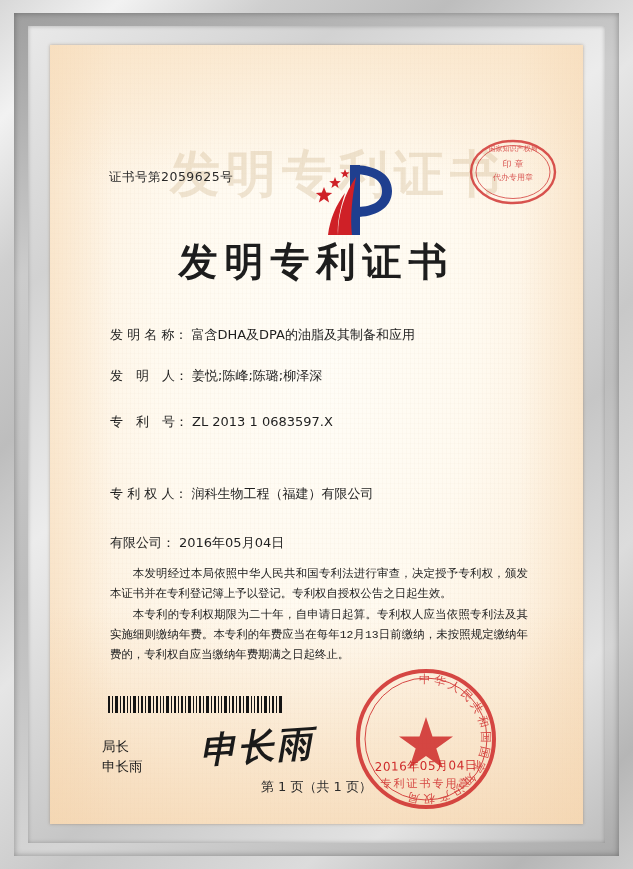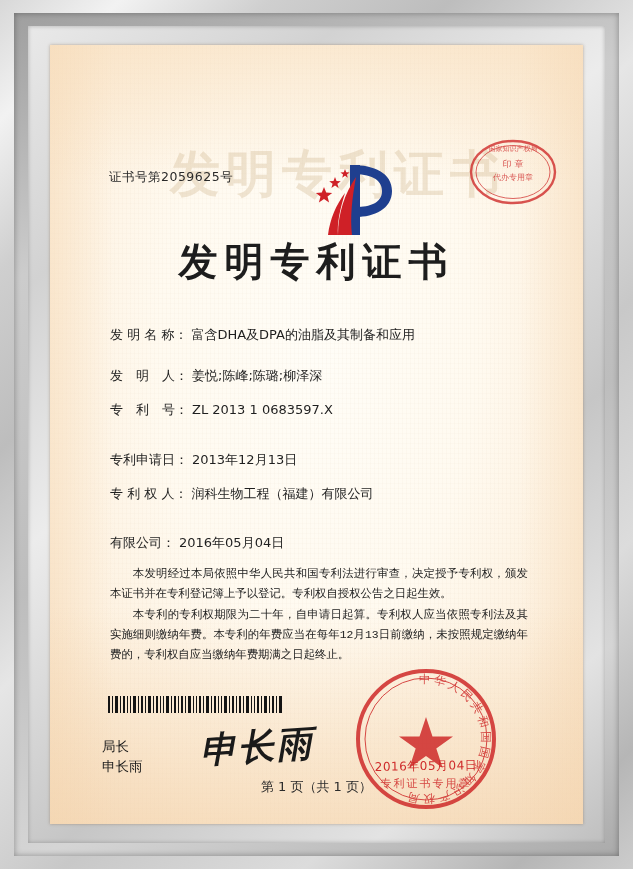--- a/index.html
+++ b/index.html
@@ -154,21 +154,21 @@
     display: inline-block;
     color: #1f1f1f;
   }
   .field-value {
     display: inline-block;
     margin-left: 4px;
     color: #1f1f1f;
   }
   #row-name    { top: 281px; }
   #row-inventor{ top: 322px; }
-  #row-patentno{ top: 356px; }
+  #row-patentno{ top: 368px; }
   #row-appdate { top: 406px; }
   #row-holder  { top: 440px; }
   #row-grantdate{ top: 489px; }
 
   
   #body-text {
     position: absolute;
     left: 60px;
     width: 418px;
     top: 520px;
@@ -293,23 +293,20 @@
     <div id="main-title">发明专利证书</div>
 
     <div class="field-row" id="row-name">
       <span class="field-label">发 明 名 称：</span><span class="field-value">富含DHA及DPA的油脂及其制备和应用</span>
     </div>
     <div class="field-row" id="row-inventor">
       <span class="field-label">发　明　人：</span><span class="field-value">姜悦;陈峰;陈璐;柳泽深</span>
     </div>
     <div class="field-row" id="row-patentno">
       <span class="field-label">专　利　号：</span><span class="field-value">ZL 2013 1 0683597.X</span>
-    </div>
-    <div class="field-row" id="row-appdate">
-      <span class="field-label">专利申请日：</span><span class="field-value">2013年12月13日</span>
     </div>
     <div class="field-row" id="row-holder">
       <span class="field-label">专 利 权 人：</span><span class="field-value">润科生物工程（福建）有限公司</span>
     </div>
     <div class="field-row" id="row-grantdate">
       <span class="field-label">有限公司：</span><span class="field-value">2016年05月04日</span>
     </div>
 
     <div id="body-text">
       <p>本发明经过本局依照中华人民共和国专利法进行审查，决定授予专利权，颁发本证书并在专利登记簿上予以登记。专利权自授权公告之日起生效。</p>

